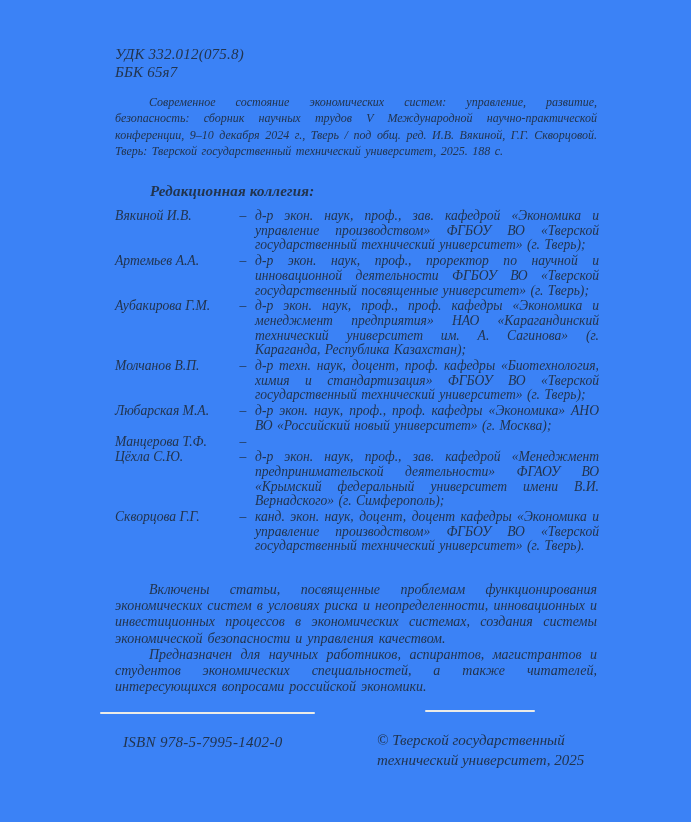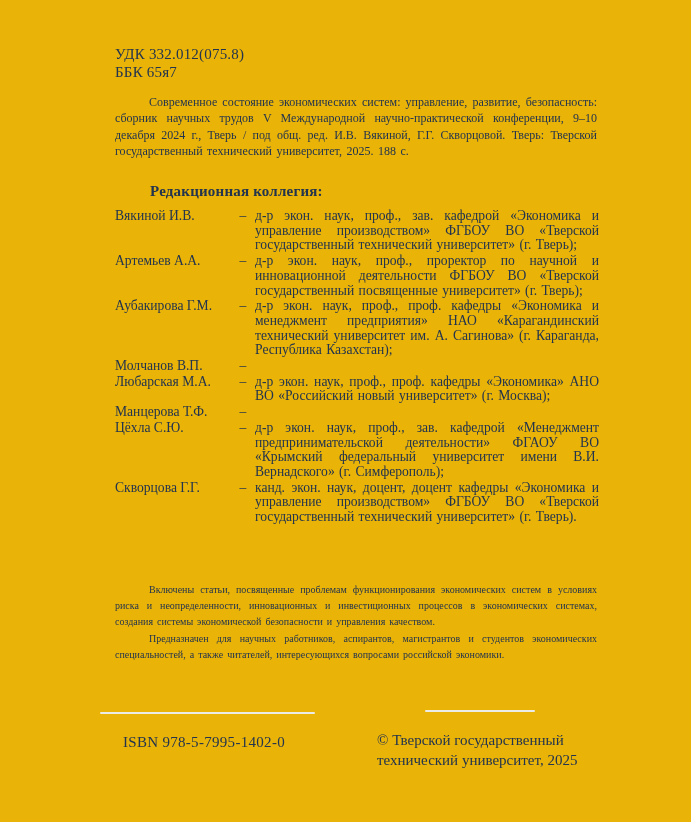--- a/index.html
+++ b/index.html
@@ -4,23 +4,24 @@
 <style>
   html, body { margin: 0; padding: 0; }
   body {
     width: 691px; height: 822px;
     background: #ffffff;
     font-family: "Liberation Serif", "DejaVu Serif", serif;
   }
   .page {
     position: relative;
     width: 691px; height: 822px;
-    background: #eab308;
+    background: #3b82f6;
     color: #22344e;
     overflow: hidden;
+    font-style: italic;
   }
   .codes {
     position: absolute; top: 45px; left: 115px;
     font-size: 15px; line-height: 18px; letter-spacing: 0.2px;
   }
   .biblio {
     position: absolute; top: 94px; left: 115px; width: 482px;
     font-size: 12px; line-height: 16.4px;
     text-align: justify; text-indent: 34px; margin: 0;
     word-spacing: 1.5px;
@@ -38,21 +39,21 @@
     display: grid;
     grid-template-columns: 116px 24px 1fr;
     font-size: 13.6px; line-height: 14.7px;
     margin-bottom: 1px;
   }
   .member-name { white-space: nowrap; }
   .member-dash { text-align: center; }
   .member-desc { text-align: justify; word-spacing: 1px; }
   .annotation {
     position: absolute; top: 582px; left: 115px; width: 482px;
-    font-size: 10px; line-height: 16.2px;
+    font-size: 14px; line-height: 16.2px;
     text-align: justify; word-spacing: 1.5px;
   }
   .annotation p { margin: 0; text-indent: 34px; }
   .artifact-line {
     position: absolute; height: 2px;
     background: #ebebe7; border-radius: 2px;
   }
   .artifact-a { top: 712px; left: 100px; width: 215px; }
   .artifact-b { top: 710px; left: 425px; width: 110px; }
   .imprint {
@@ -93,20 +94,21 @@
       <span class="member-desc">д-р экон. наук, проф., проректор по научной и инновационной деятельности ФГБОУ ВО «Тверской государственный посвященные университет» (г. Тверь);</span>
     </div>
     <div class="member-row">
       <span class="member-name">Аубакирова Г.М.</span>
       <span class="member-dash">–</span>
       <span class="member-desc">д-р экон. наук, проф., проф. кафедры «Экономика и менеджмент предприятия» НАО «Карагандинский технический университет им. А. Сагинова» (г. Караганда, Республика Казахстан);</span>
     </div>
     <div class="member-row">
       <span class="member-name">Молчанов В.П.</span>
       <span class="member-dash">–</span>
+      <span class="member-desc">д-р техн. наук, доцент, проф. кафедры «Биотехнология, химия и стандартизация» ФГБОУ ВО «Тверской государственный технический университет» (г. Тверь);</span>
     </div>
     <div class="member-row">
       <span class="member-name">Любарская М.А.</span>
       <span class="member-dash">–</span>
       <span class="member-desc">д-р экон. наук, проф., проф. кафедры «Экономика» АНО ВО «Российский новый университет» (г. Москва);</span>
     </div>
     <div class="member-row">
       <span class="member-name">Манцерова Т.Ф.</span>
       <span class="member-dash">–</span>
     </div>

